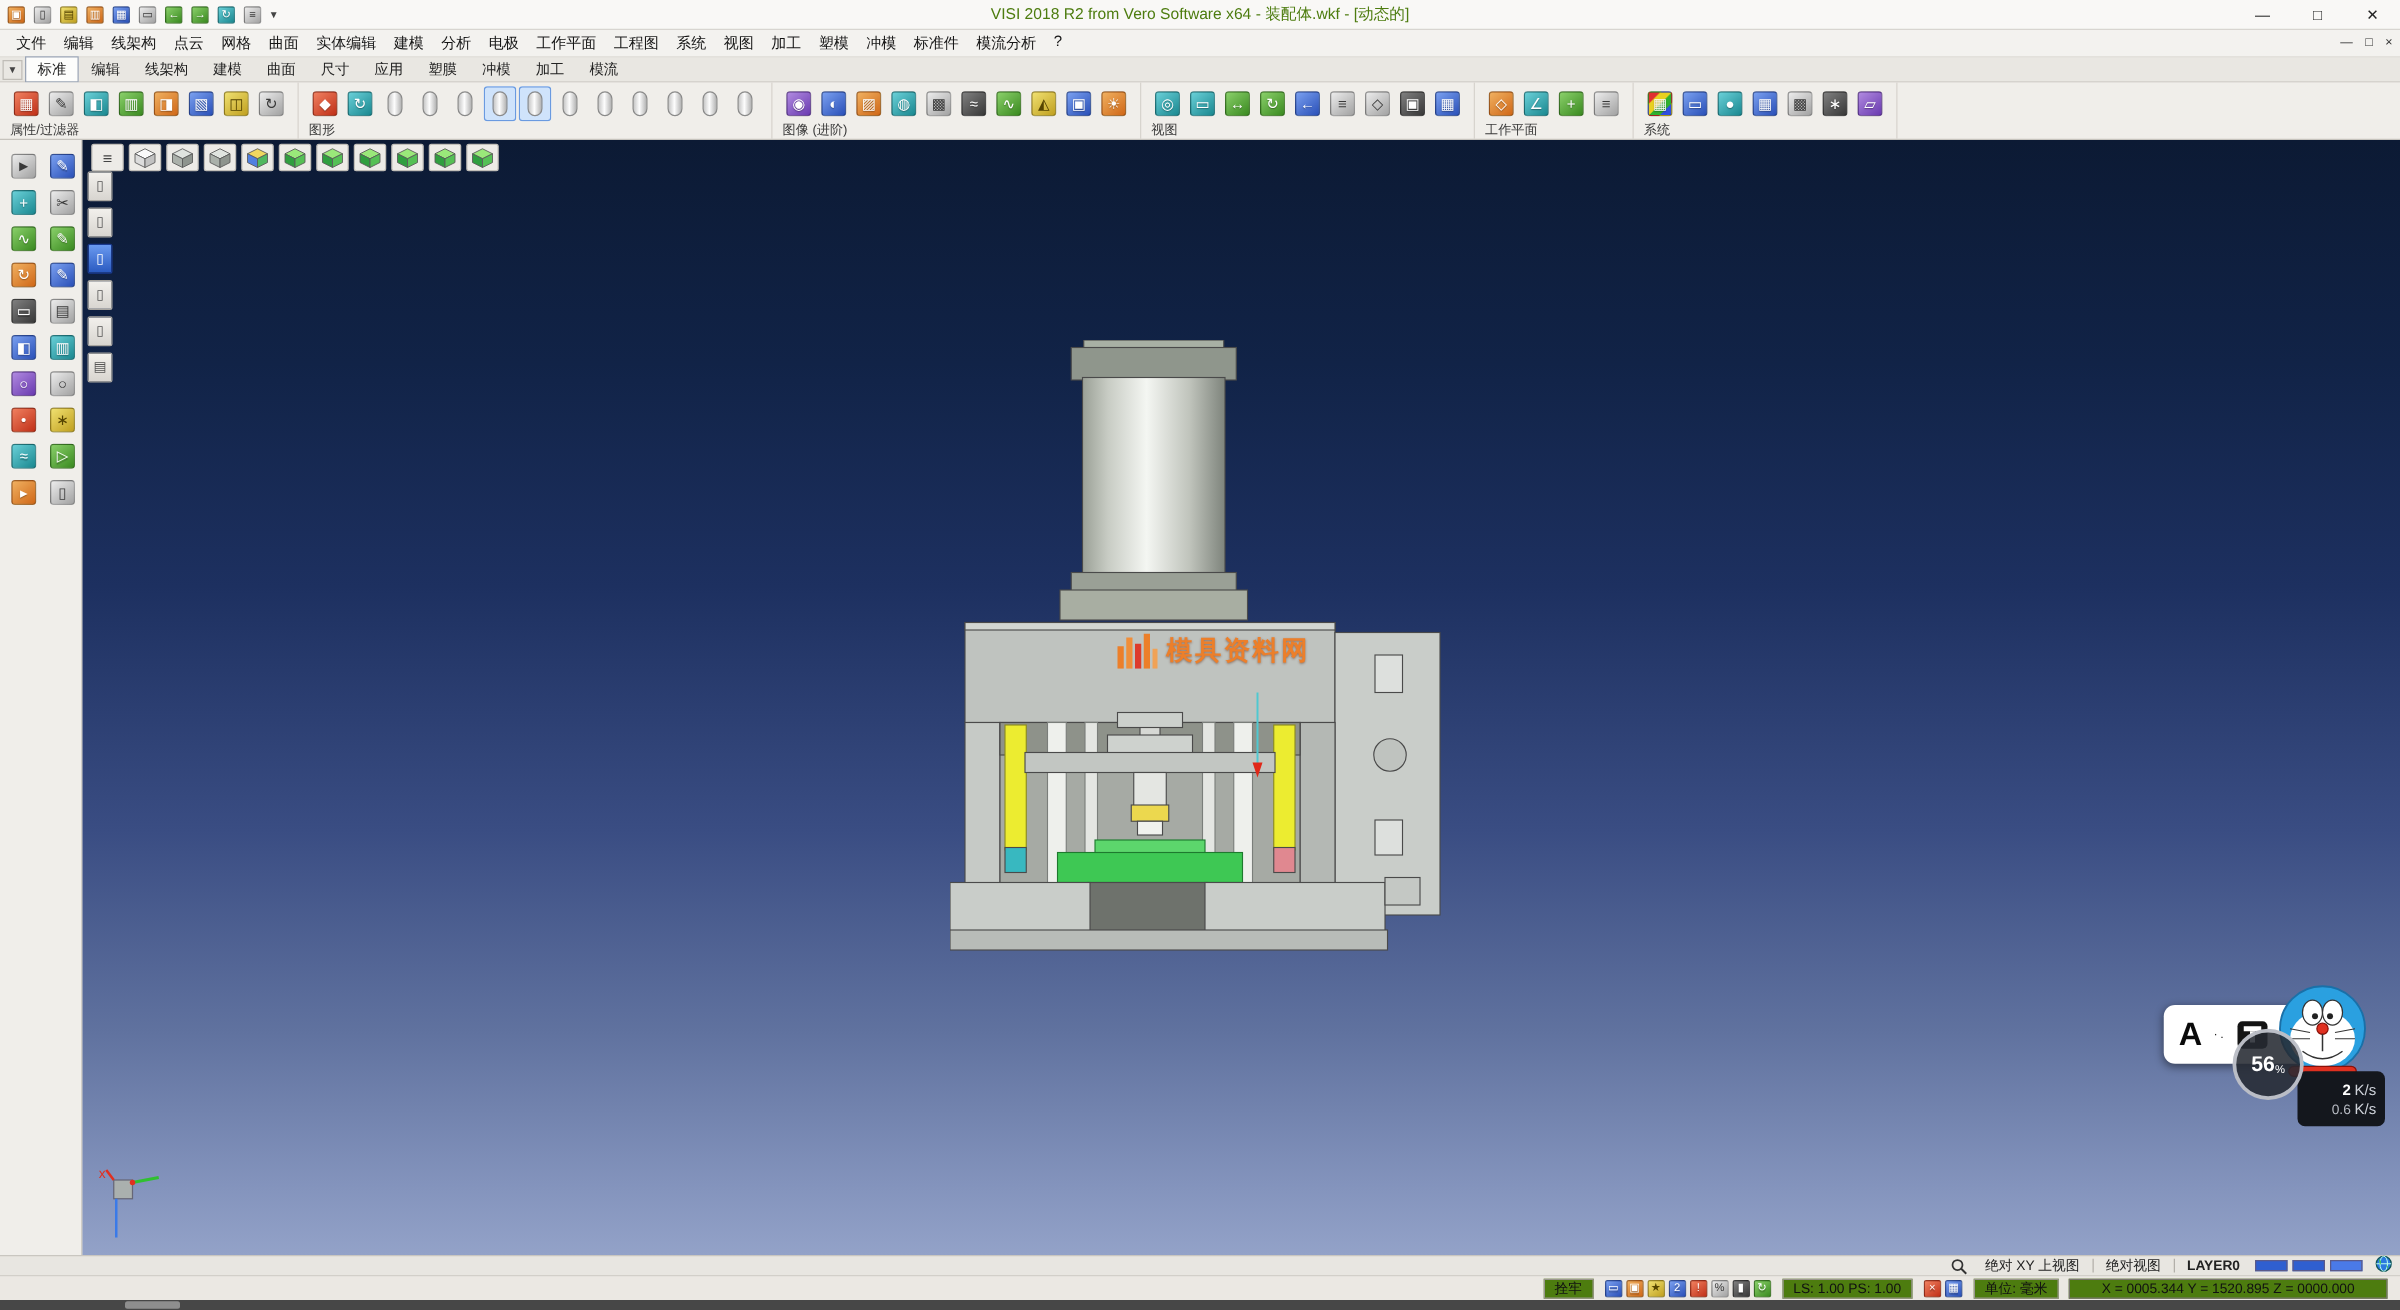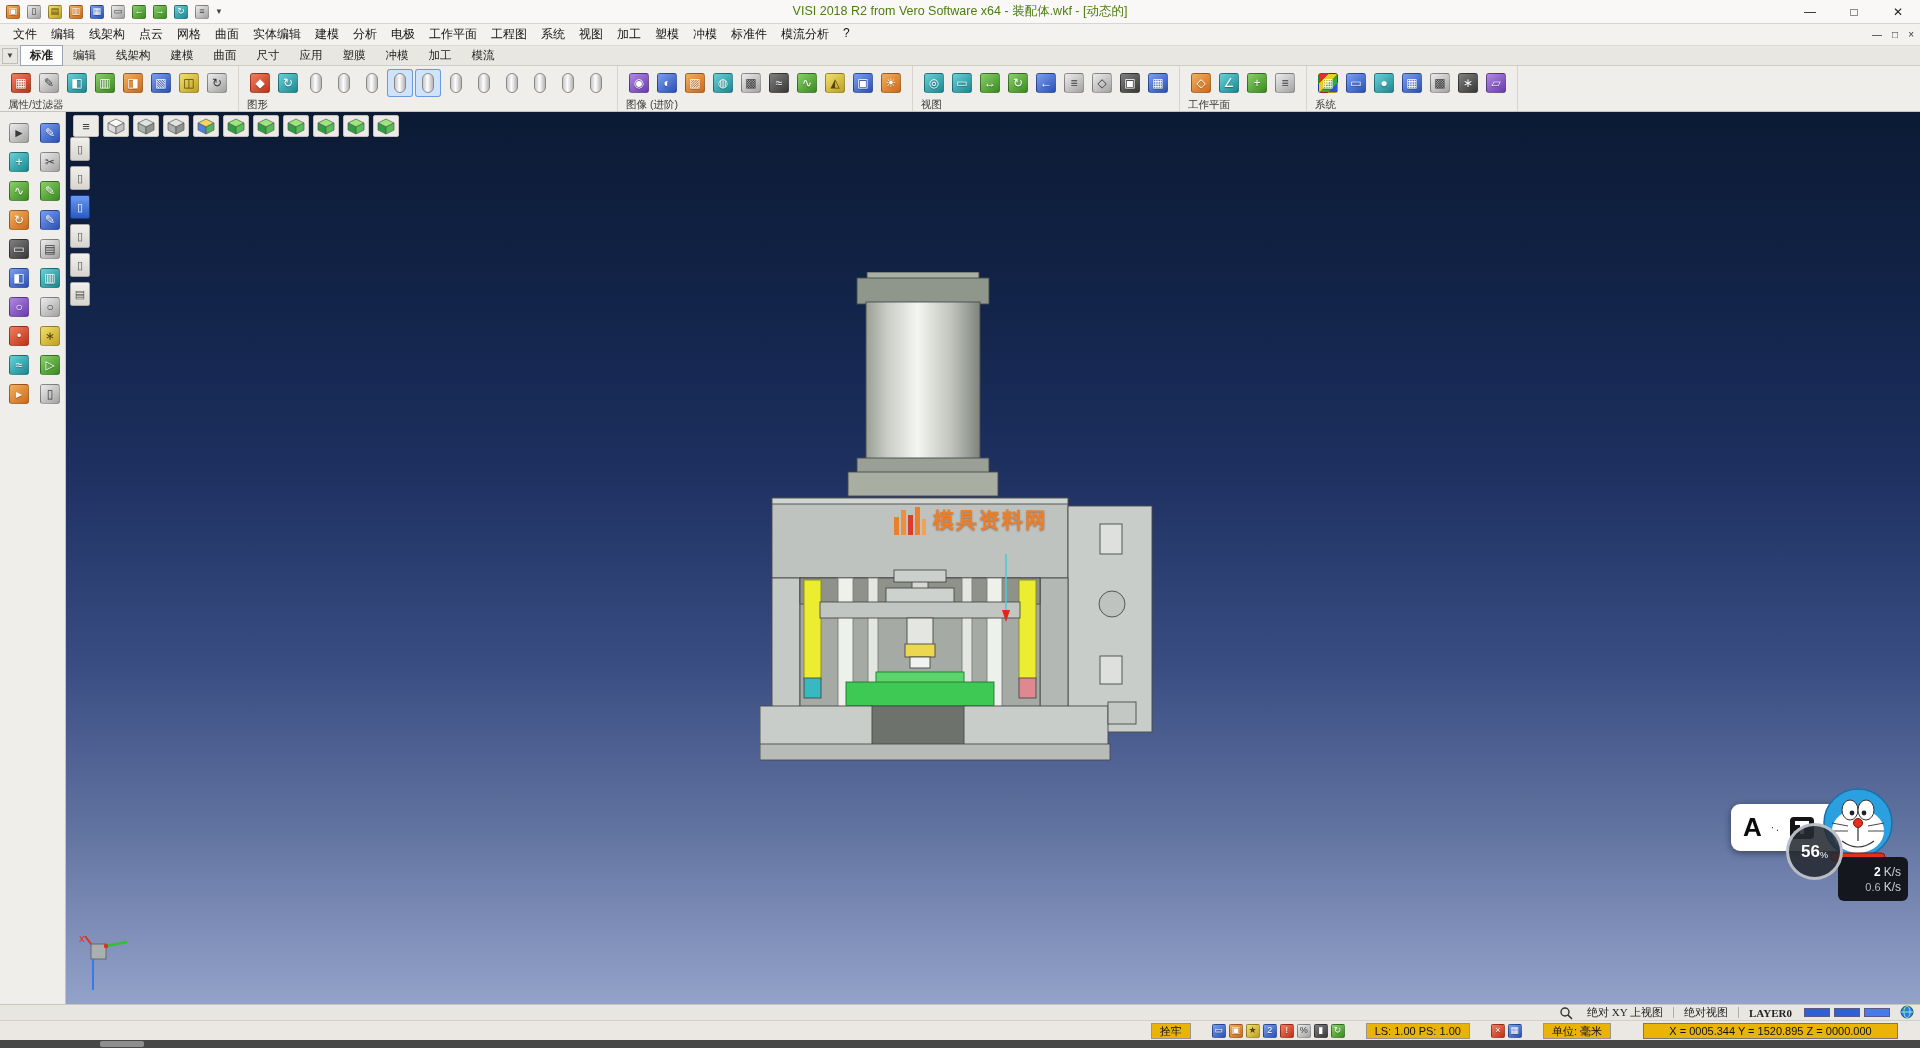--- a/index.html
+++ b/index.html
@@ -22,21 +22,21 @@
   .menu-items { display:flex; }
   .menu-item { padding:2px 7px; color:#151515; cursor:default; }
   .child-controls { position:absolute; right:6px; display:flex; gap:10px; font-size:10px; color:#333; }
 
   
   .tabrow { position:absolute; top:46px; left:0; right:0; height:20px; background:#e9e7e2;
     border-bottom:1px solid #d0cdc7; display:flex; align-items:center; padding-left:2px; font-size:11.5px; }
   .tab-drop { width:16px; font-size:8px; color:#444; background:none; border:1px solid #c0bdb7; height:16px; margin-right:2px; }
   .tabs { display:flex; height:100%; align-items:center; }
   .tab { padding:2px 9px; color:#222; border:1px solid transparent; }
-  .tab[data-active="true"] { background:#fdfdfc; border:1px solid #9aa4b4; font-weight:bold; }
+  .tab[data-active="true"] { background:#fdfdfc; border:1px solid #9aa4b4; font-weight:normal; }
 
   
   .toolbar { position:absolute; top:66px; left:0; right:0; height:46px; background:#f0eeea;
     border-bottom:1px solid #c6c3bd; display:flex; }
   .tgroup { display:flex; flex-direction:column; border-right:1px solid #d7d4ce; padding:2px 8px 0 8px; }
   .ticons { display:flex; gap:2px; align-items:center; height:30px; }
   .tlabel { text-align:left; font-size:10.5px; color:#3a3a3a; height:13px; line-height:12px; }
   .tb-btn { min-width:26px; height:28px; display:flex; align-items:center; justify-content:center; border-radius:3px; }
   .tb-btn.on { background:#cfe3fb; box-shadow:inset 0 0 0 1px #6a9ae0; }
 
@@ -86,31 +86,31 @@
   .watermark { position:absolute; left:827px; top:393px; display:flex; align-items:center; gap:6px;
     opacity:.92; pointer-events:none; }
   .wm-text { color:#f07a1e; font-size:21px; font-weight:bold; letter-spacing:2px;
     text-shadow:0 1px 2px rgba(90,30,0,.55); white-space:nowrap; }
   .axis-triad { position:absolute; left:11px; top:818px; }
 
   
   .status-top { position:absolute; left:0; right:0; bottom:28px; height:16px; background:#e8e6e1;
     border-top:1px solid #c9c6c0; display:flex; align-items:center; justify-content:flex-end;
     font-size:11px; color:#222; padding-right:6px; }
-  .st-seg { padding:0 10px; white-space:nowrap;font-family:Liberation Serif, serif; }
+  .st-seg { padding:0 10px; white-space:nowrap; }
   .st-sep { width:1px; height:11px; background:#b2afa9; }
   .bold { font-weight:bold; }
   .swatch { width:26px; height:9px; border:1px solid #5a5a8a; margin:0 2px; display:inline-block; }
   .search-chip { display:flex; align-items:center; padding:0 4px; }
 
   .status-bottom { position:absolute; left:0; right:0; bottom:8px; height:20px; background:#ecc; background:#ebe8e3;
     border-top:1px solid #d2cfc9; display:flex; align-items:center; font-size:11px; padding:0 6px; }
   .sb-spacer { flex:1; }
-  .st-box { border:1px solid #9a968f; background:#eab308; padding:0 8px; height:16px; line-height:15px;
-    margin:0 16px; white-space:nowrap; }
+  .st-box { border:1px solid #9a968f; background:#4d7c0f; padding:0 8px; height:16px; line-height:15px;
+    margin:0 4px; white-space:nowrap; }
   .coords-box { min-width:255px; text-align:center; border:1px solid #7a7670; }
   .sb-icons { display:flex; gap:3px; margin:0 5px; align-items:center; }
 
   .bottom-strip { position:absolute; left:0; right:0; bottom:0; height:8px; background:#474747; }
   .strip-thumb { position:absolute; left:100px; top:1px; width:44px; height:6px; background:#8e8e8e; border-radius:2px; }
 
   
   .ime-panel { position:absolute; left:1731px; top:804px; width:143px; height:47px; background:#ffffff;
     border-radius:9px; box-shadow:0 2px 7px rgba(0,0,0,.45); display:flex; align-items:center; padding:0 12px; gap:9px; z-index:6; }
   .ime-letter { font-size:26px; font-weight:bold; color:#0a0a0a; }

